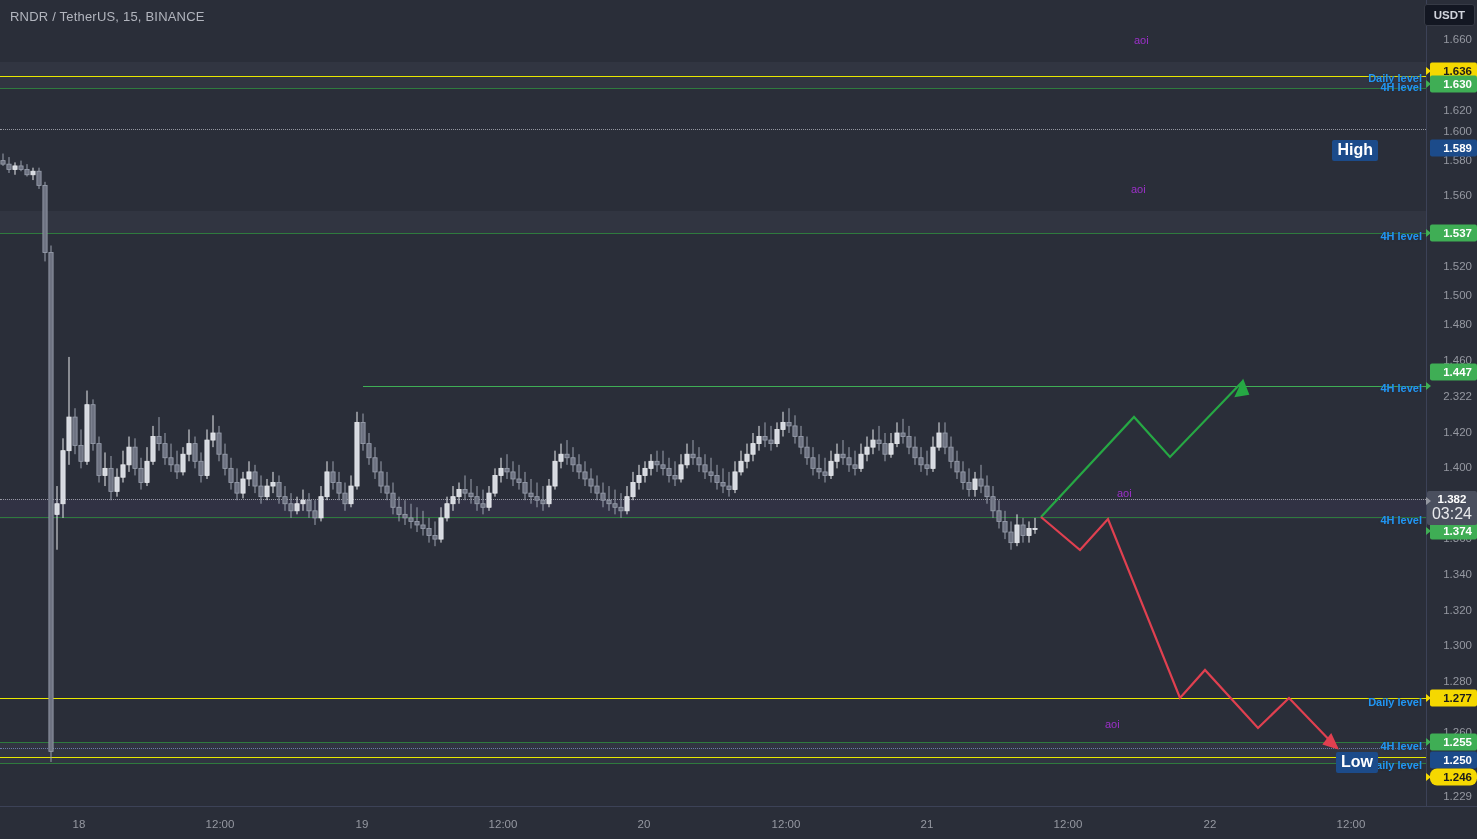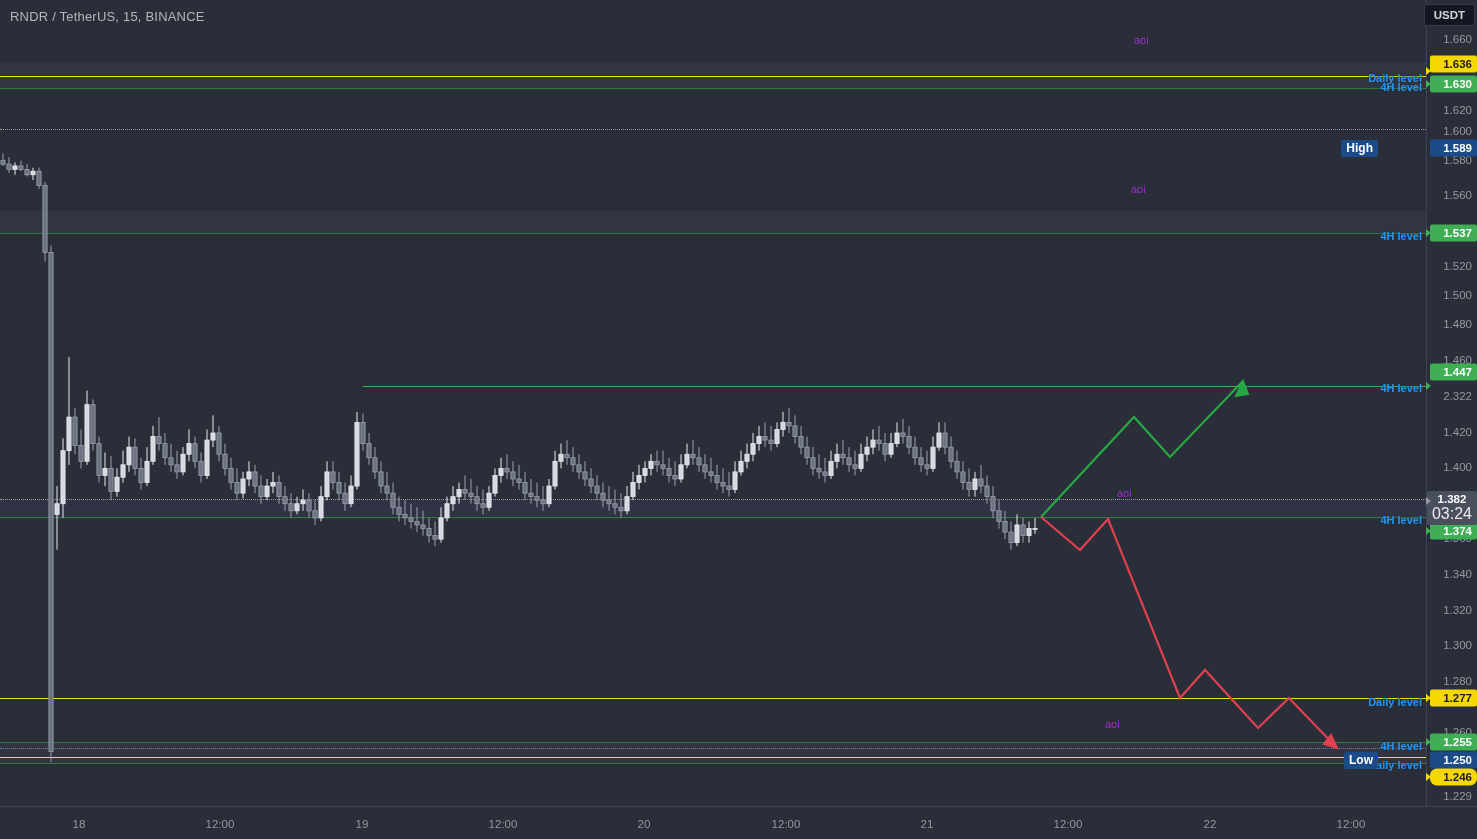--- a/index.html
+++ b/index.html
@@ -34,21 +34,21 @@
 
   
   .linelabel{
     position:absolute;right:4px;font-size:11px;font-weight:bold;color:#2196f3;
     z-index:30;white-space:nowrap;text-shadow:0 0 2px #2a2e39;
   }
   .aoilabel{
     position:absolute;font-size:11px;color:#9b30c8;z-index:30;white-space:nowrap;
   }
   .hl-badge{
-    position:absolute;right:2px;font-size:12px;font-weight:bold;color:#ffffff;
+    position:absolute;right:2px;font-size:16px;font-weight:bold;color:#ffffff;
     background:#1c4b8a;padding:1px 5px 2px 5px;border-radius:2px;z-index:32;
   }
 
   
   .ptick{
     position:absolute;right:6px;font-size:11.5px;color:#9598a1;white-space:nowrap;
     transform:translateY(-50%);
   }
   .pbadge{
     position:absolute;right:1px;font-size:11.5px;font-weight:bold;
@@ -511,21 +511,21 @@
         <div class="ptick" style="top: 467px;">1.400</div>
         <div class="ptick" style="top: 538px;">1.360</div>
         <div class="ptick" style="top: 574px;">1.340</div>
         <div class="ptick" style="top: 610px;">1.320</div>
         <div class="ptick" style="top: 645px;">1.300</div>
         <div class="ptick" style="top: 681px;">1.280</div>
         <div class="ptick" style="top: 732px;">1.260</div>
         <div class="ptick" style="top: 796px;">1.229</div>
       </div>
     <div id="pbadges">
-        <div class="pbadge yellow" style="top: 64px;">1.636</div>
+        <div class="pbadge yellow" style="top: 71px;">1.636</div>
         <div class="axis-arrow y" style="top: 71px;"></div>
         <div class="pbadge green" style="top: 84px;">1.630</div>
         <div class="axis-arrow" style="top: 84px;"></div>
         <div class="pbadge blue" style="top: 148px;">1.589</div>
         <div class="pbadge green" style="top: 233px;">1.537</div>
         <div class="axis-arrow" style="top: 233px;"></div>
         <div class="pbadge green" style="top: 372px;">1.447</div>
         <div class="axis-arrow" style="top: 386px;"></div>
         <div class="pbadge green" style="top: 531px;">1.374</div>
         <div class="axis-arrow" style="top: 531px;"></div>

